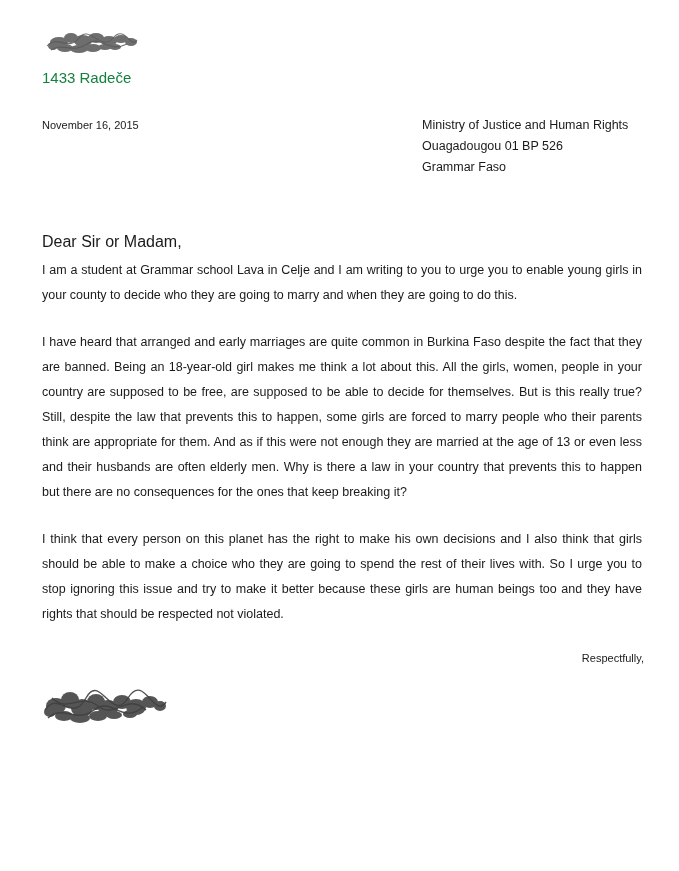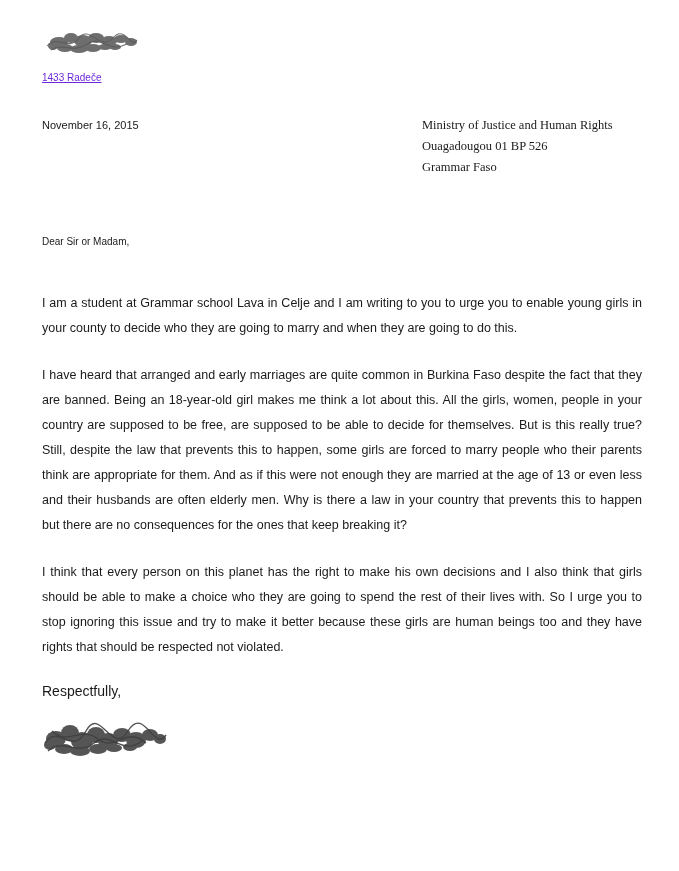--- a/index.html
+++ b/index.html
@@ -29,69 +29,68 @@
   }
 
   
   .sender-scribble {
     width: 96px;
     height: 34px;
     margin-left: 1px;
     margin-bottom: 2px;
   }
   .sender-line {
-    font-size: 10px;
+    font-size: 15px;
     line-height: 19px;
-    color: #6d28d9;
-    text-decoration: underline;
+    color: #15803d;
   }
 
   
   .row-date-recipient {
     display: flex;
     margin-top: 28px;
   }
   .date {
     width: 380px;
     font-size: 11px;
     line-height: 19px;
     padding-top: 1px;
   }
   .recipient {
     flex: 1;
-    font-family: Liberation Serif, serif;
   }
   .recipient div {
     font-size: 12.5px;
     line-height: 21px;
     white-space: nowrap;
   }
 
   
   .salutation {
     margin-top: 54px;
-    font-size: 10px;
+    font-size: 16px;
     line-height: 19px;
   }
   .body-text {
-    margin-top: 40px;
+    margin-top: 7px;
     width: 600px;
   }
   .body-text p {
     margin: 0 0 22px 0;
     font-size: 12.5px;
     line-height: 25px;
     text-align: justify;
     text-justify: inter-word;
     color: #1a1a1a;
   }
   .closing {
     margin-top: 2px;
-    font-size: 14px;
+    font-size: 11px;
     line-height: 19px;
+    text-align: right;
   }
 
   
   .signature-scribble {
     margin-top: 12px;
     margin-left: 0px;
     width: 126px;
     height: 52px;
   }
 </style>

